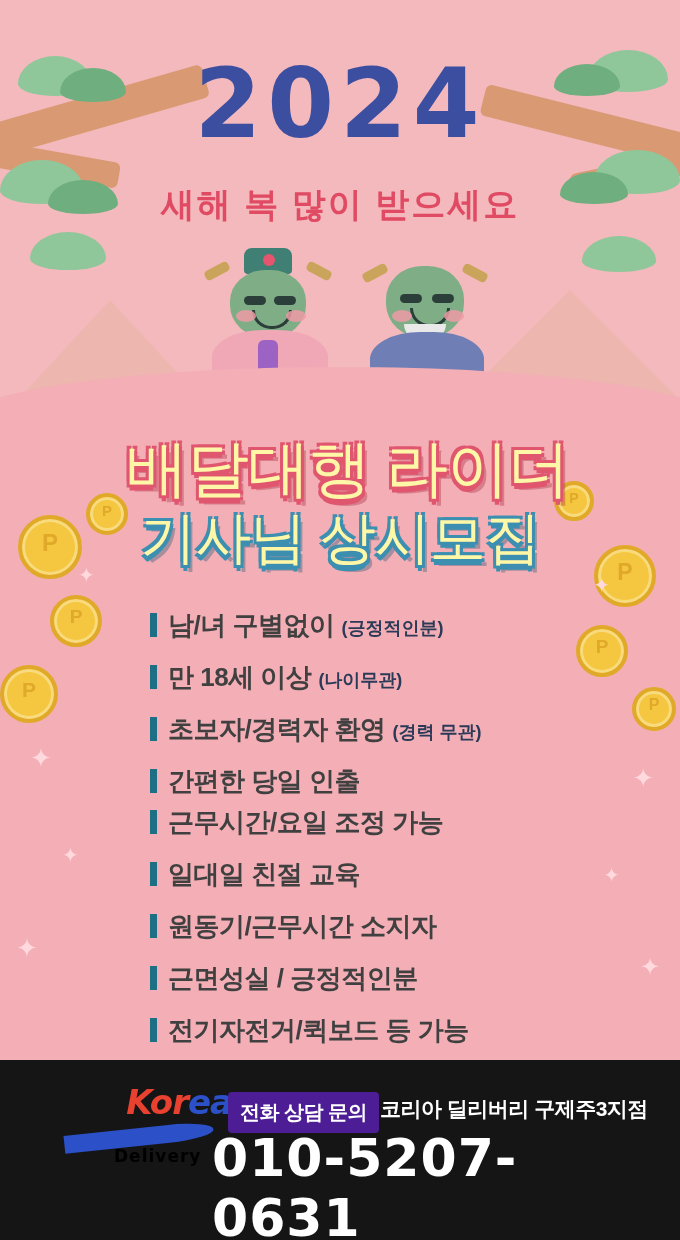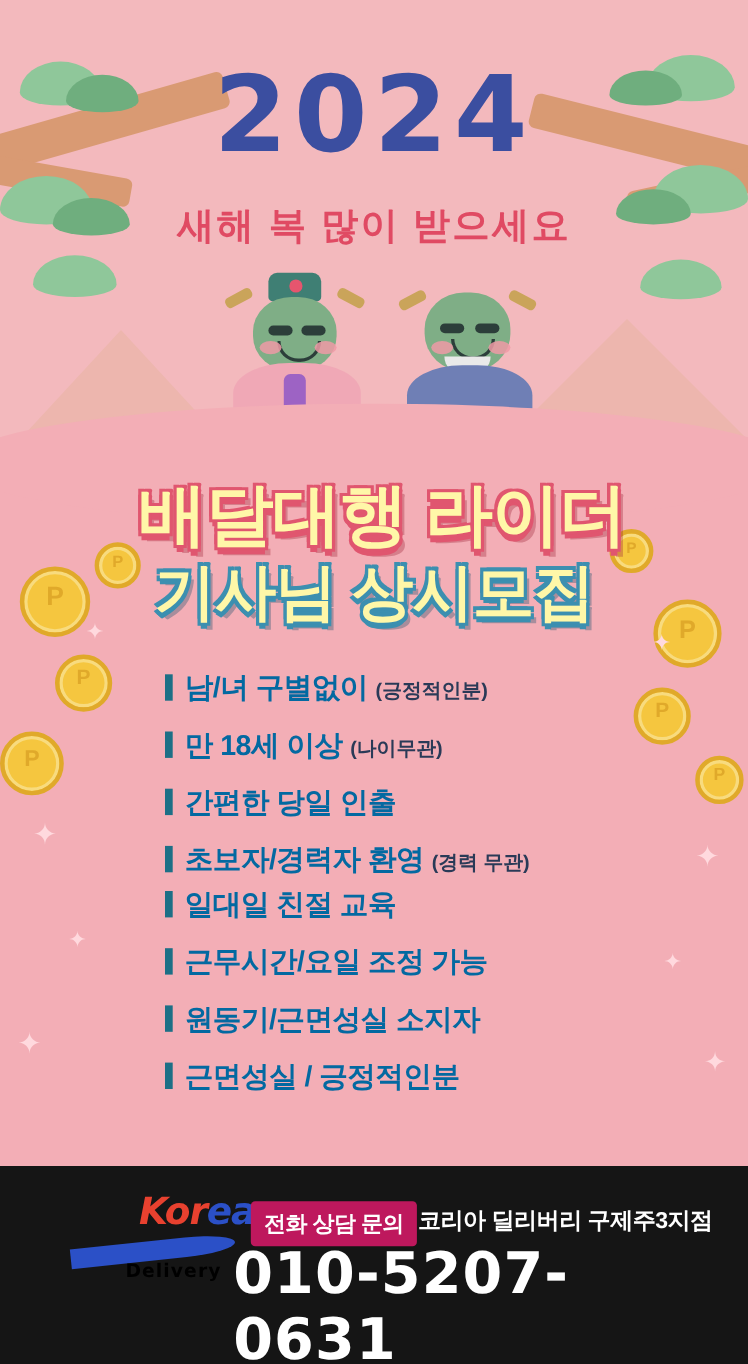--- a/index.html
+++ b/index.html
@@ -73,46 +73,46 @@
   .char .body{position:absolute;border-radius:44% 44% 24% 24%;}
   .char .cheek{position:absolute;width:20px;height:12px;border-radius:50%;background:#ef9aa6;opacity:.85;}
   .char .eye{position:absolute;width:22px;height:9px;border-radius:10px;background:#2c3e3a;}
   .char .mouth{position:absolute;width:34px;height:16px;border:3px solid #2c3e3a;border-top:none;border-radius:0 0 20px 20px;}
   .char .hat{position:absolute;background:#3f7f74;border-radius:6px;}
   .char .hair{position:absolute;background:#caa45a;border-radius:4px;}
 
   
   .title-wrap{position:absolute;left:0;top:438px;width:680px;text-align:center;}
   .title1{
-    font-size:62px;font-weight:bold;color:#fff7a8;letter-spacing:-1px;line-height:1;
+    font-size:62px;font-weight:normal;color:#fff7a8;letter-spacing:-1px;line-height:1;
     text-shadow:
       -3px -3px 0 #e0566f, 3px -3px 0 #e0566f, -3px 3px 0 #e0566f, 3px 3px 0 #e0566f,
       0 6px 0 #e0566f, 5px 7px 0 rgba(160,40,60,.35);
     padding-left: 15px;
   }
   .title2{
     margin-top:10px;
-    font-size:56px;font-weight:bold;color:#fff7a8;letter-spacing:-1px;line-height:1;
+    font-size:56px;font-weight:normal;color:#fff7a8;letter-spacing:-1px;line-height:1;
     text-shadow:
       -3px -3px 0 #3c8fb0, 3px -3px 0 #3c8fb0, -3px 3px 0 #3c8fb0, 3px 3px 0 #3c8fb0,
       0 6px 0 #3c8fb0, 5px 7px 0 rgba(30,80,110,.35);
   }
 
   
   .list{position:absolute;left:150px;}
   .list.one{top:608px;}
   .list.two{top:805px;}
   .li{
     display:flex;align-items:baseline;margin-bottom:17px;
   }
   .bar{
     display:inline-block;width:7px;height:24px;background:#1d6f86;
     margin-right:11px;flex:none;position:relative;top:3px;
   }
-  .li .main{font-size:26px;font-weight:bold;color:#0369a1;letter-spacing:-0.5px;}
+  .li .main{font-size:26px;font-weight:bold;color:#404040;letter-spacing:-0.5px;}
   .li .sub{font-size:18px;font-weight:bold;color:#2a3a57;margin-left:7px;}
 
   
   .footer{
     position:absolute;left:0;top:1060px;width:680px;height:180px;background:#151515;
   }
   .logo{
     position:absolute;left:52px;top:1082px;width:180px;height:90px;
   }
   .logo .korea{
@@ -123,21 +123,21 @@
   .logo .swoosh{
     position:absolute;left:12px;top:46px;width:150px;height:18px;
     background:#2b50c7;border-radius:0 60% 60% 0 / 0 100% 100% 0;transform:rotate(-6deg);
   }
   .logo .delivery{
     position:absolute;left:62px;top:64px;font-size:17px;font-weight:bold;color:#000000;
     font-family:"DejaVu Sans", sans-serif;letter-spacing:1px;
   }
   .tagbox{
     position:absolute;left:228px;top:1092px;
-    background:#be185d;color:#fff;font-size:20px;font-weight:bold;
+    background:#4c1d95;color:#fff;font-size:20px;font-weight:bold;
     padding:7px 12px;border-radius:4px;letter-spacing:-0.5px;
   }
   .branch{
     position:absolute;left:380px;top:1095px;
     color:#fff;font-size:21px;font-weight:bold;letter-spacing:-0.5px;
   }
   .phone{
     position:absolute;left:212px;top:1128px;width:440px;
     color:#fff;font-size:52px;font-weight:bold;letter-spacing:1px;
     font-family:"DejaVu Sans", sans-serif;
@@ -264,46 +264,50 @@
       <span class="main">남/녀 구별없이</span>
       <span class="sub">(긍정적인분)</span>
     </div>
     <div class="li">
       <span class="bar"></span>
       <span class="main">만 18세 이상</span>
       <span class="sub">(나이무관)</span>
     </div>
     <div class="li">
       <span class="bar"></span>
+      <span class="main">초보자/경력자 환영</span>
+      <span class="sub">(경력 무관)</span>
+    </div>
+    <div class="li">
+      <span class="bar"></span>
       <span class="main">간편한 당일 인출</span>
       <span class="sub"></span>
     </div>
-    <div class="li">
-      <span class="bar"></span>
-      <span class="main">초보자/경력자 환영</span>
-      <span class="sub">(경력 무관)</span>
-    </div>
   </div>
 
   <div class="list two">
     <div class="li">
       <span class="bar"></span>
+      <span class="main">근무시간/요일  조정 가능</span>
+    </div>
+    <div class="li">
+      <span class="bar"></span>
       <span class="main">일대일 친절 교육</span>
     </div>
     <div class="li">
       <span class="bar"></span>
-      <span class="main">근무시간/요일  조정 가능</span>
-    </div>
-    <div class="li">
-      <span class="bar"></span>
-      <span class="main">원동기/근면성실 소지자</span>
+      <span class="main">원동기/근무시간 소지자</span>
     </div>
     <div class="li">
       <span class="bar"></span>
       <span class="main">근면성실 / 긍정적인분</span>
+    </div>
+    <div class="li">
+      <span class="bar"></span>
+      <span class="main">전기자전거/퀵보드 등 가능</span>
     </div>
   </div>
 
   <div class="footer"></div>
 
   <div class="logo">
     <div class="korea"><span>Kor</span><span class="k2">ea</span></div>
     <div class="swoosh"></div>
     <div class="delivery">Delivery</div>
   </div>

